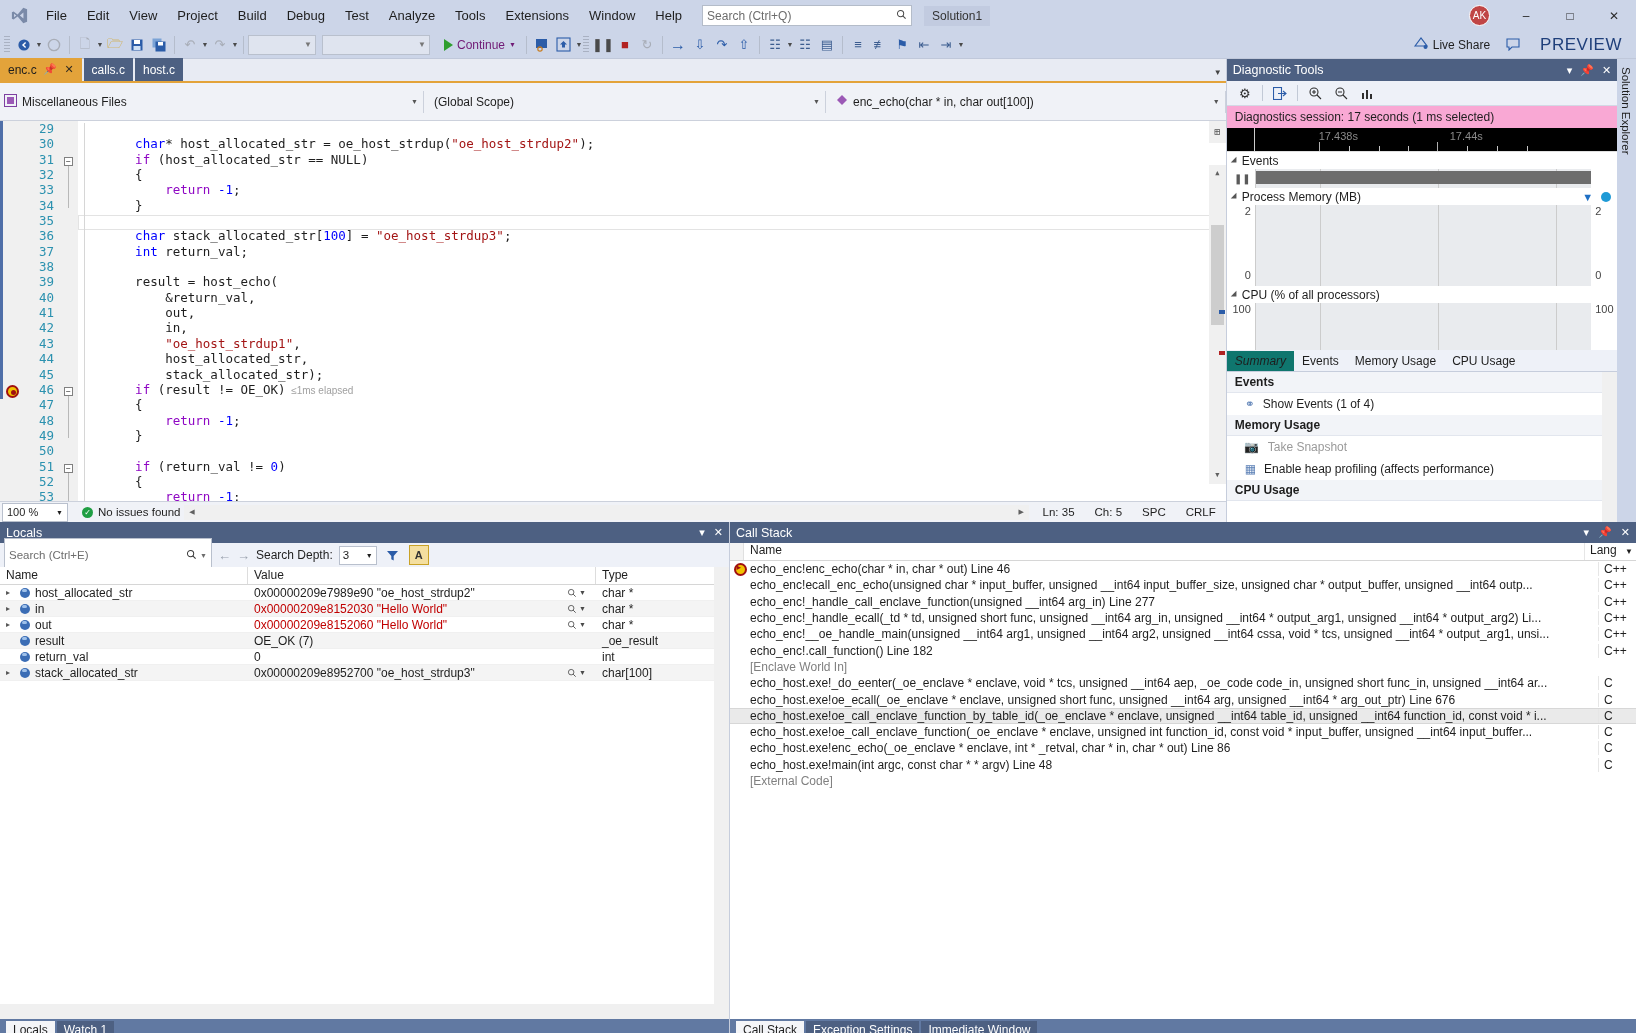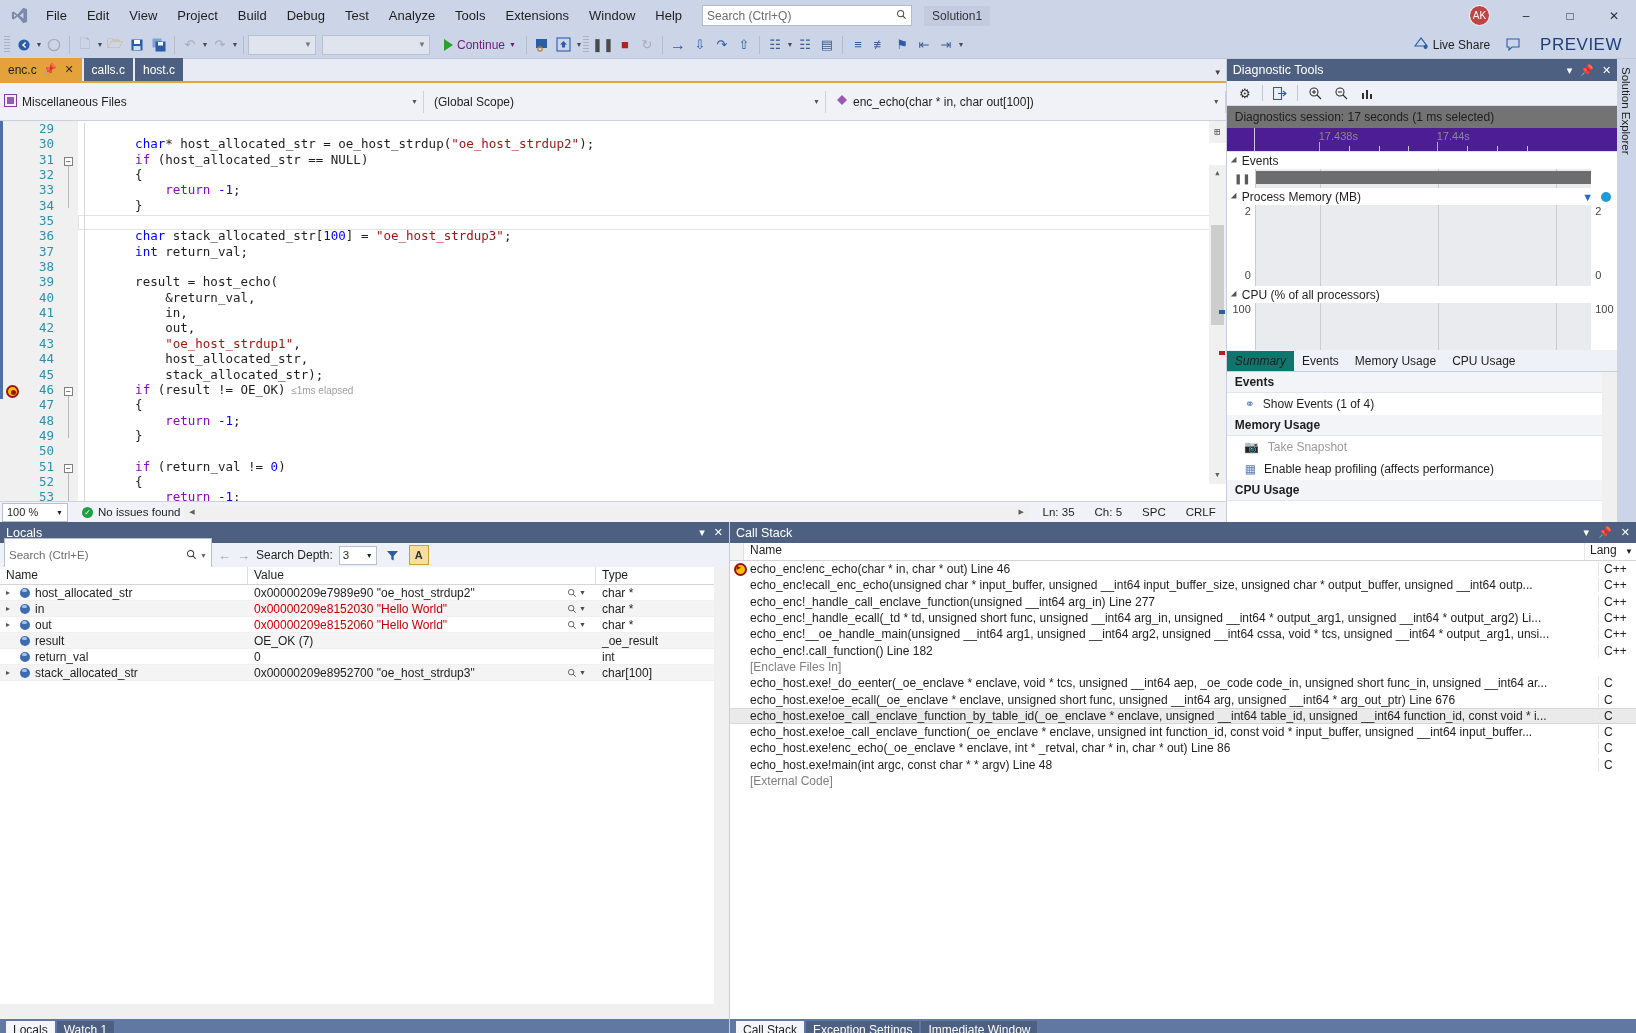--- a/index.html
+++ b/index.html
@@ -112,22 +112,22 @@
   .hscroll .arrl, .hscroll .arrr { position:absolute; top:0; width: 15px; height:15px; display:flex;align-items:center;justify-content:center;font-size:7px;color:#606060;}
   .hscroll .arrl{left:0;} .hscroll .arrr{right:0;}
 
   
   .diag { width: 396px; background: #eef1f8; display: flex; flex-direction: column; border-left: 1px solid #c6cddc; }
   .diag-head { height: 22px; background: #4d6082; color: #fff; display: flex; align-items: center; padding: 0 6px; font-size: 12.5px; }
   .diag-head .hicons { margin-left: auto; display: flex; gap: 8px; font-size: 11px; }
   .diag-tb { height: 25px; background: #eef1f8; display: flex; align-items: center; gap: 2px; padding: 0 6px; border-bottom: 1px solid #d3d9e5; }
   .diag-tb .ic { width: 24px; height: 21px; display: flex; align-items: center; justify-content: center; font-size: 13px; color: #2f2f2f; }
   .diag-tb .sep { width: 1px; height: 16px; background: #c2c9d6; margin: 0 3px; }
-  .diag-session { height: 22px; display: flex; align-items: center; padding-left: 8px; font-size: 12px; background: #737373; }
-  .diag-ruler { height: 24px; background: #4c1d95; display: flex; position: relative; border-bottom: 1px solid #e0e0e0; }
+  .diag-session { height: 22px; display: flex; align-items: center; padding-left: 8px; font-size: 12px; background: #f9a8d4; }
+  .diag-ruler { height: 24px; background: #000000; display: flex; position: relative; border-bottom: 1px solid #e0e0e0; }
   .diag-ruler .lbl { position: absolute; top: 2px; font-size: 11px; color: #8a8a8a; }
   .diag-ruler .tick { position: absolute; bottom: 0; width: 1px; height: 5px; background: #c8c8c8; }
   .diag-ruler .major { height: 9px; background: #b0b0b0; }
   .diag-sec { height: 17px; display: flex; align-items: center; gap: 5px; padding-left: 6px; font-size: 12px; background: #fff; }
   .tri-sm { width: 0;height:0;border-left: 4px solid #555; border-top: 4px solid transparent; border-bottom: 4px solid transparent; transform: rotate(45deg); }
   .diag-track { background: #fff; position: relative; display: flex; }
   .diag-gutter { width: 28px; background: #fff; display: flex; align-items: flex-start; justify-content: flex-end; padding-right: 4px; font-size: 11px; color: #444; }
   .diag-plot { flex: 1; background: #e9ebee; position: relative; border-left: 1px solid #ccc; }
   .diag-plot .vline { position: absolute; top: 0; bottom: 0; width: 1px; background: #ccc; }
   .diag-rightlbl { width: 26px; font-size: 11px; color: #444; padding-left: 4px; }
@@ -431,22 +431,22 @@
             <div class="crow">    <span class="kw2">if</span> (host_allocated_str == NULL)</div>
             <div class="crow">    {</div>
             <div class="crow">        <span class="kw2">return</span> <span class="num">-1</span>;</div>
             <div class="crow">    }</div>
             <div class="crow">&nbsp;</div>
             <div class="crow">    <span class="kw">char</span> stack_allocated_str[<span class="num">100</span>] = <span class="str">"oe_host_strdup3"</span>;</div>
             <div class="crow">    <span class="kw">int</span> return_val;</div>
             <div class="crow">&nbsp;</div>
             <div class="crow">    result = host_echo(</div>
             <div class="crow">        &amp;return_val,</div>
+            <div class="crow">        out,</div>
             <div class="crow">        in,</div>
-            <div class="crow">        out,</div>
             <div class="crow">        <span class="str">"oe_host_strdup1"</span>,</div>
             <div class="crow">        host_allocated_str,</div>
             <div class="crow">        stack_allocated_str);</div>
             <div class="crow">    <span class="kw2">if</span> (result != OE_OK)<span class="elapsed">  ≤1ms elapsed</span></div>
             <div class="crow">    {</div>
             <div class="crow">        <span class="kw2">return</span> <span class="num">-1</span>;</div>
             <div class="crow">    }</div>
             <div class="crow">&nbsp;</div>
             <div class="crow">    <span class="kw2">if</span> (return_val != <span class="num">0</span>)</div>
             <div class="crow">    {</div>
@@ -525,21 +525,21 @@
               <rect x="6" y="3" width="2" height="9" fill="#2f2f2f"></rect>
               <rect x="10" y="7" width="2" height="5" fill="#2f2f2f"></rect>
             </svg>
         </div>
       </div>
       <div class="diag-session">Diagnostics session: 17 seconds (1 ms selected)</div>
 
       <div class="diag-ruler">
         <div style="position:absolute;left:0;top:0;bottom:0;width:28px;border-right:1px solid #ccc"></div>
         <div class="lbl" style="left:92px">17.438s</div>
-        <div class="lbl" style="left:210px">17.44s</div>
+        <div class="lbl" style="left:223px">17.44s</div>
         <div class="tick major" style="left:92px"></div>
         <div class="tick" style="left:122px"></div>
         <div class="tick" style="left:152px"></div>
         <div class="tick" style="left:181px"></div>
         <div class="tick major" style="left:210px"></div>
         <div class="tick" style="left:240px"></div>
         <div class="tick" style="left:270px"></div>
         <div class="tick" style="left:300px"></div>
       </div>
 
@@ -824,21 +824,21 @@
               <div class="cs-name">echo_enc!__oe_handle_main(unsigned __int64 arg1, unsigned __int64 arg2, unsigned __int64 cssa, void * tcs, unsigned __int64 * output_arg1, unsi...</div>
               <div class="cs-lang">C++</div>
             </div>
             <div class="cs-row">
               <div class="cs-ic"></div>
               <div class="cs-name">echo_enc!.call_function() Line 182</div>
               <div class="cs-lang">C++</div>
             </div>
             <div class="cs-row">
               <div class="cs-ic"></div>
-              <div class="cs-name cs-ext">[Enclave Files In]</div>
+              <div class="cs-name cs-ext">[Enclave World In]</div>
               <div class="cs-lang"></div>
             </div>
             <div class="cs-row">
               <div class="cs-ic"></div>
               <div class="cs-name">echo_host.exe!_do_eenter(_oe_enclave * enclave, void * tcs, unsigned __int64 aep, _oe_code code_in, unsigned short func_in, unsigned __int64 ar...</div>
               <div class="cs-lang">C</div>
             </div>
             <div class="cs-row">
               <div class="cs-ic"></div>
               <div class="cs-name">echo_host.exe!oe_ecall(_oe_enclave * enclave, unsigned short func, unsigned __int64 arg, unsigned __int64 * arg_out_ptr) Line 676</div>

